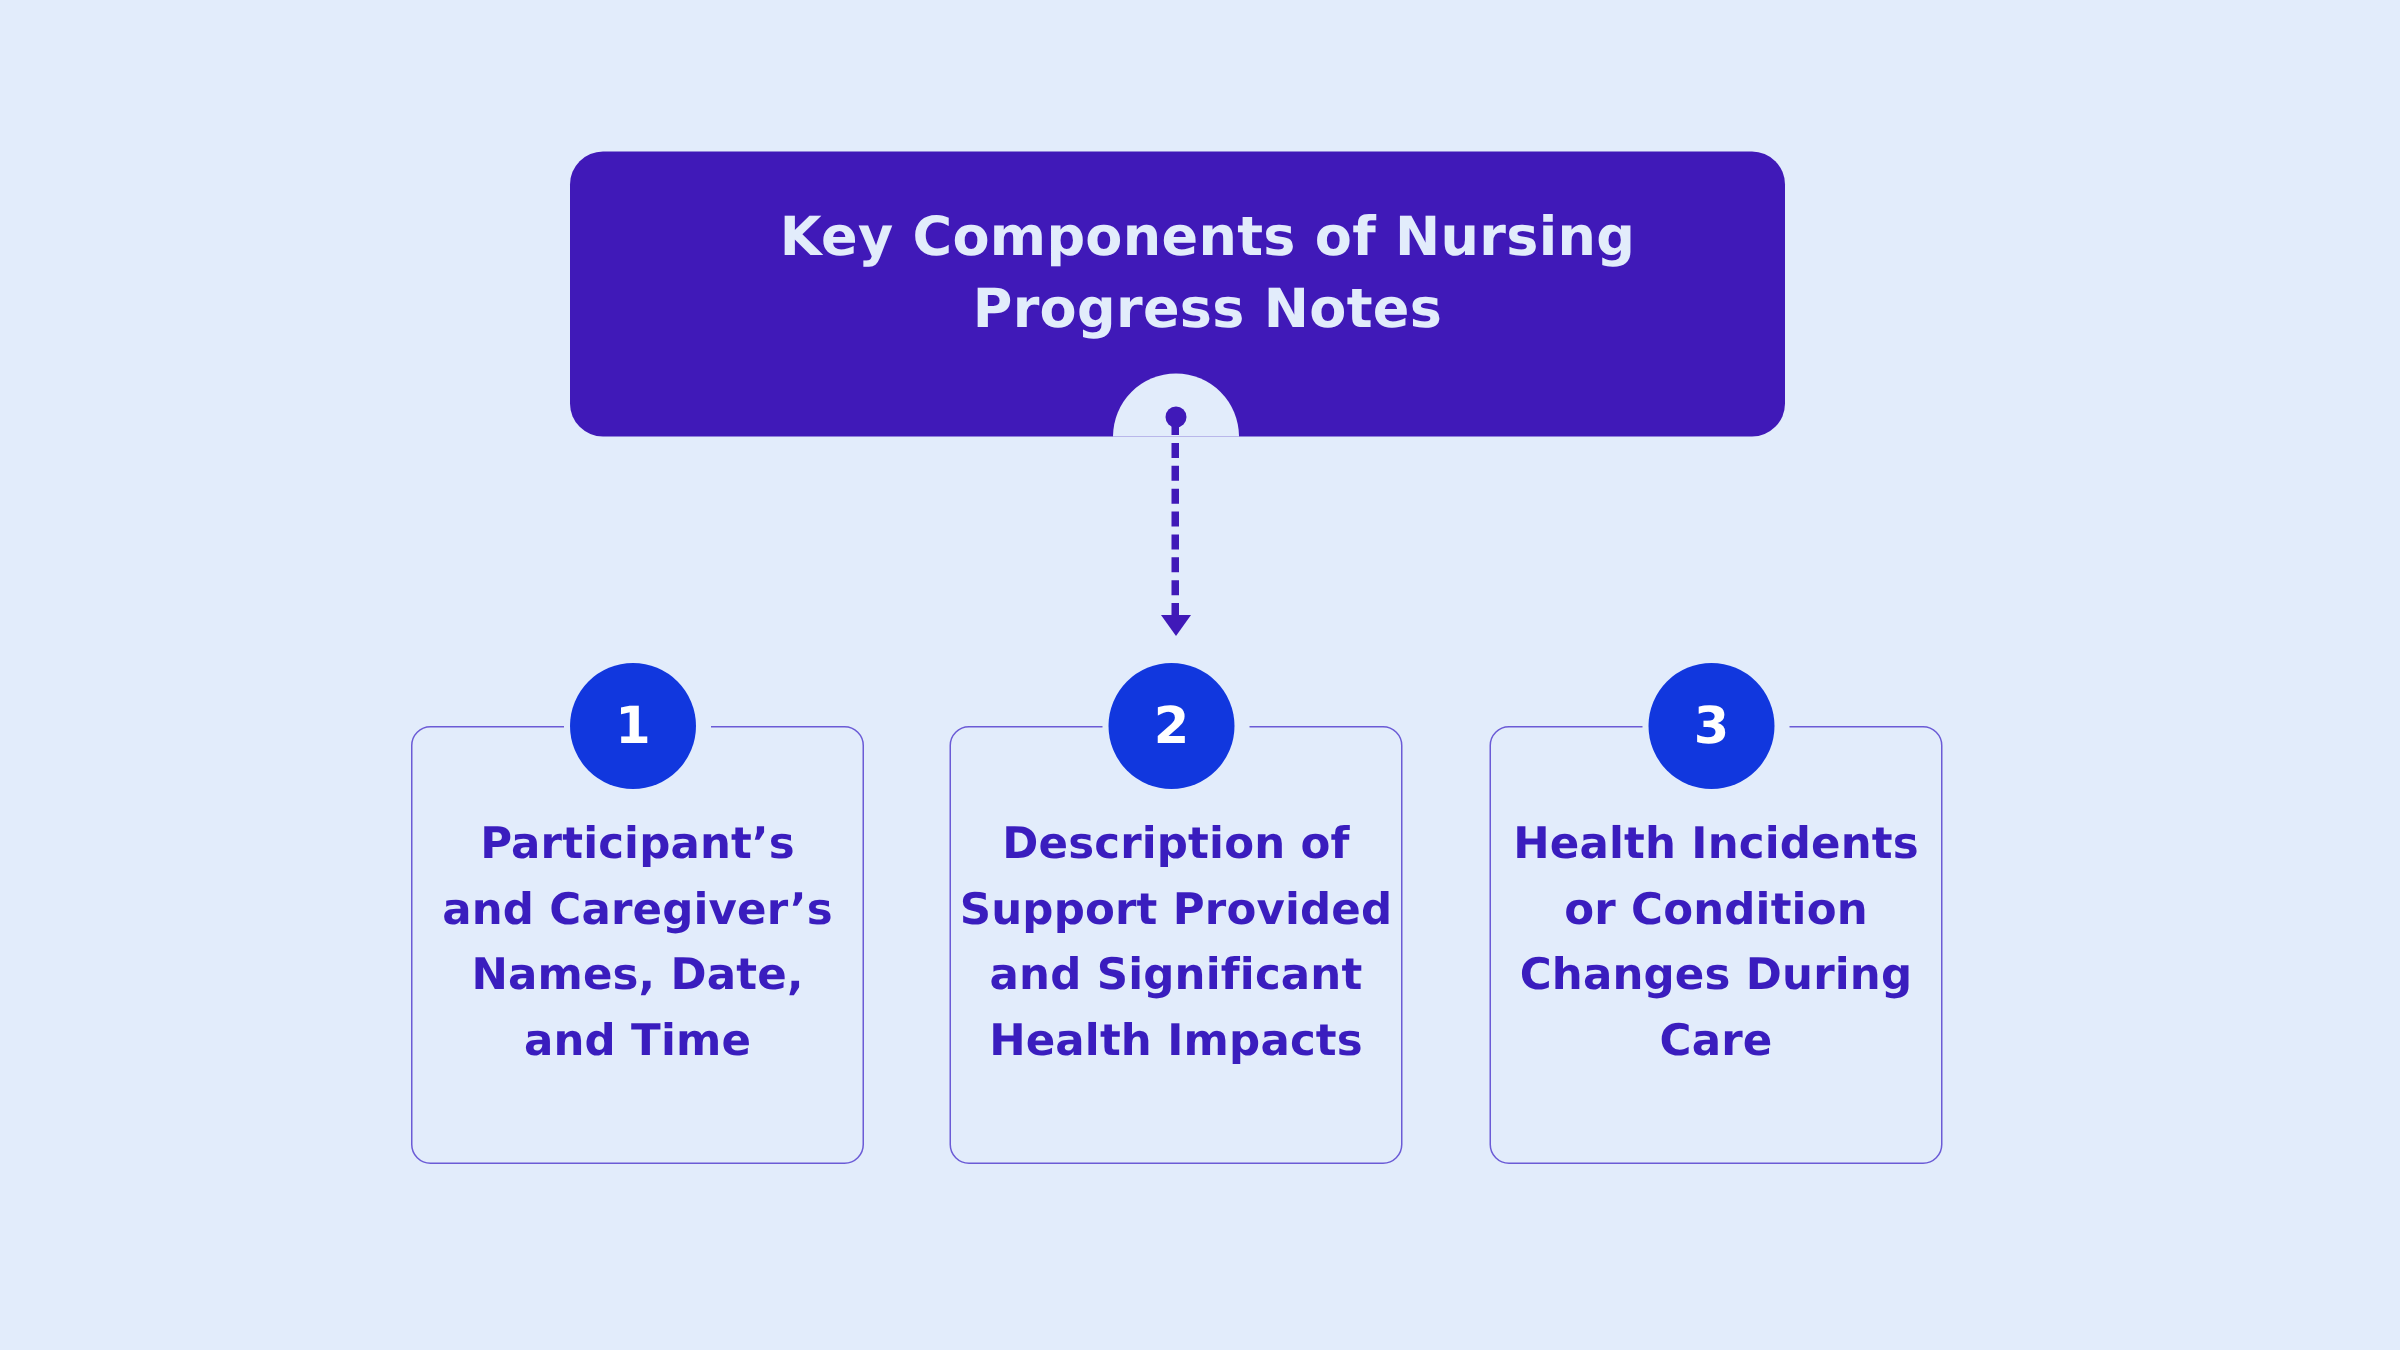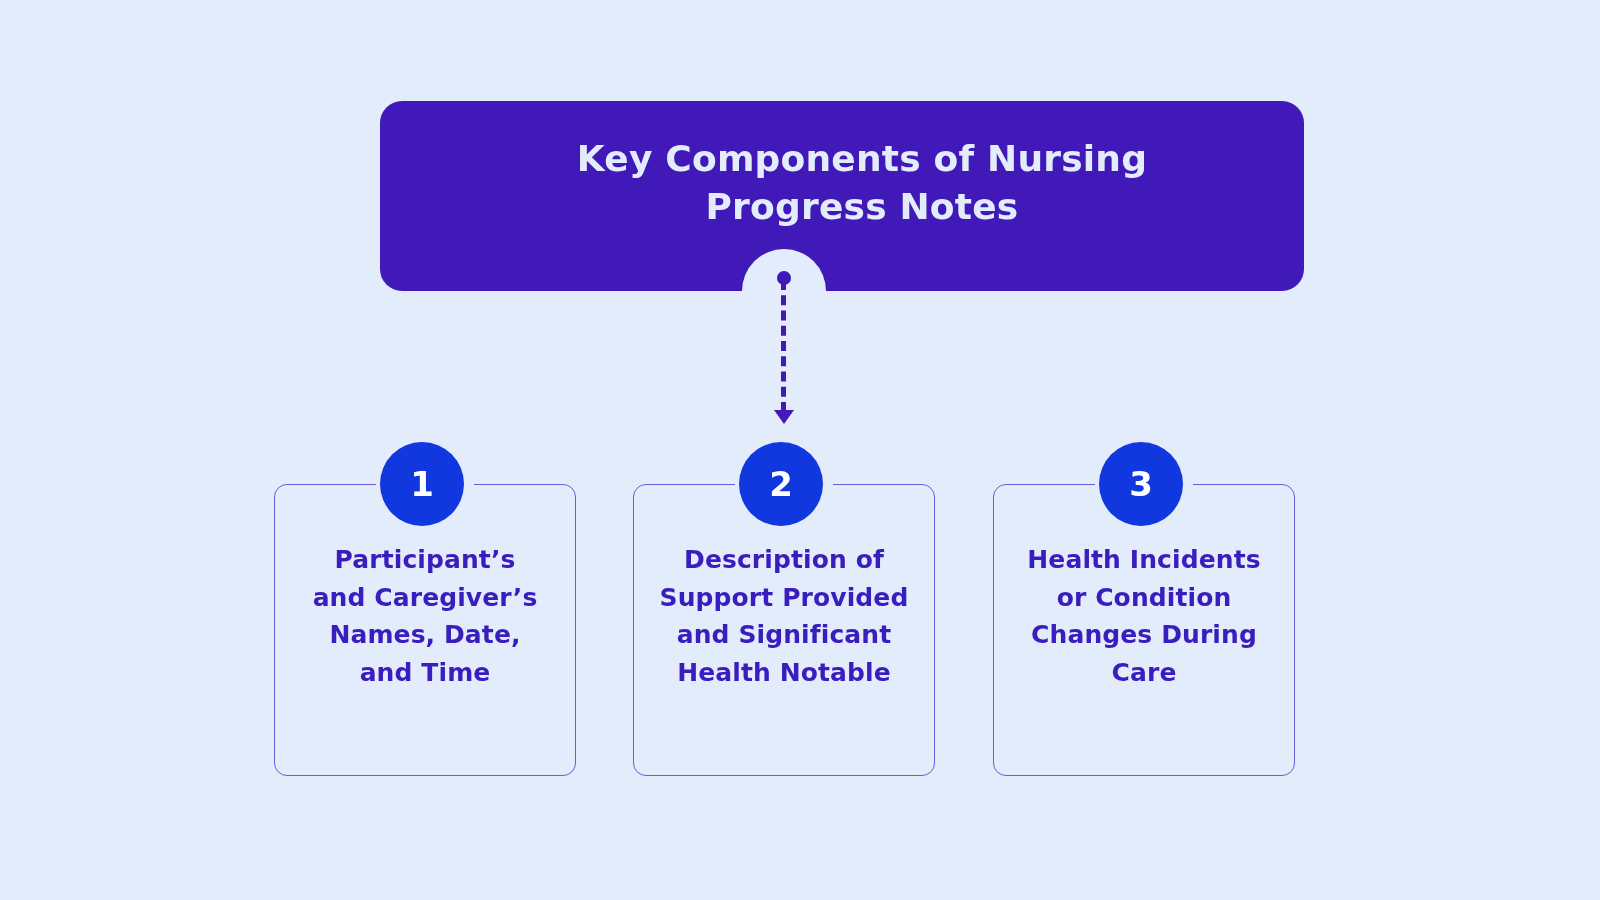--- a/index.html
+++ b/index.html
@@ -21,21 +21,21 @@
     inset: 0;
     width: 1600px;
     height: 900px;
   }
 
   
   .header-banner {
     position: absolute;
     left: 380px;
     top: 101px;
-    width: 924px;
+    width: 810px;
     height: 190px;
     background: #4019b8;
     border-radius: 22px;
     display: flex;
     align-items: center;
     justify-content: center;
     overflow: hidden;
     padding-left: 40px;
   }
 
@@ -161,21 +161,21 @@
     line-height: 1;
   }
 
   .card-text {
     position: absolute;
     left: 4px;
     top: 105px;
     width: 294px;
     text-align: center;
     color: #3a1dbe;
-    font-size: 25px;
+    font-size: 29px;
     font-weight: bold;
     line-height: 1.5;
     letter-spacing: 0.1px;
     white-space: pre-line;
   }
 </style>
 </head>
 <body>
 
 <div class="canvas">
@@ -204,21 +204,21 @@
 and Time</div>
     </div>
 
     <div class="card-wrap pos-2">
       <div class="card-box"></div>
       <div class="card-notch"></div>
       <div class="card-badge">2</div>
       <div class="card-text">Description of
 Support Provided
 and Significant
-Health Notable</div>
+Health Impacts</div>
     </div>
 
     <div class="card-wrap pos-3">
       <div class="card-box"></div>
       <div class="card-notch"></div>
       <div class="card-badge">3</div>
       <div class="card-text">Health Incidents
 or Condition
 Changes During
 Care</div>

